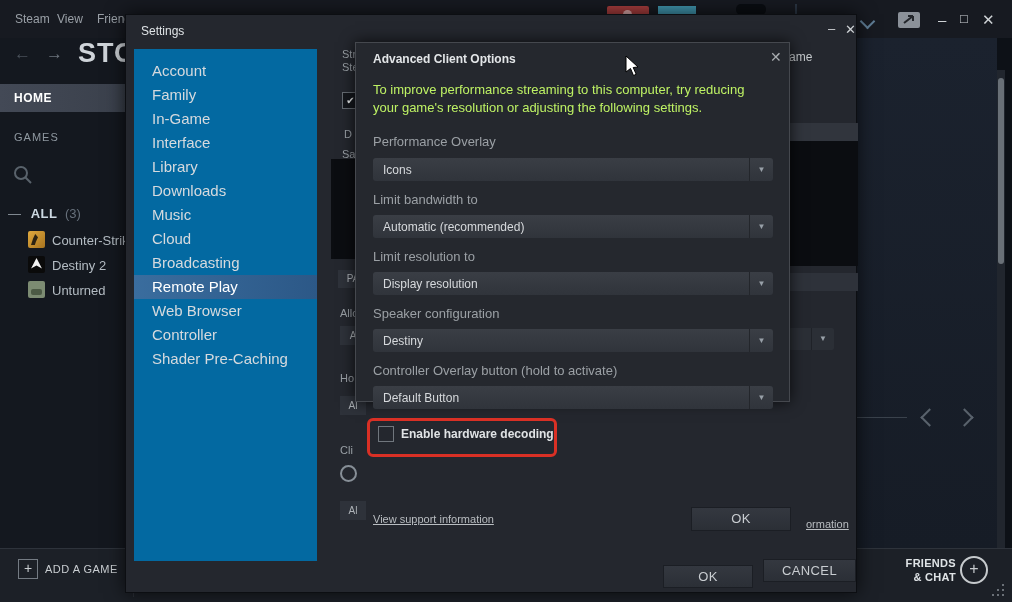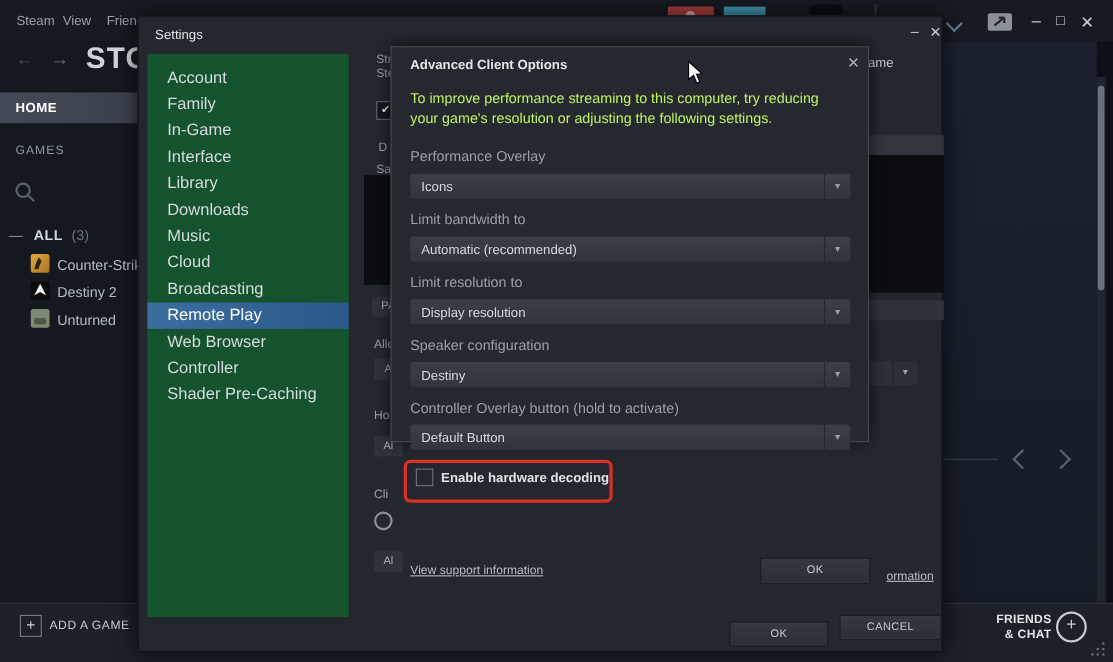--- a/index.html
+++ b/index.html
@@ -31,27 +31,27 @@
   .addgame-plus{left:18px;top:559px;width:18px;height:18px;border:1px solid #747b83;color:#c9cdd1;
      font-size:14px;line-height:17px;text-align:center;}
   .addgame-label{left:45px;top:563px;font-size:11px;color:#c9cdd1;letter-spacing:.5px;}
   .friends-label{left:872px;top:556px;width:84px;font-size:11px;font-weight:bold;color:#dfe3e6;text-align:right;line-height:14px;letter-spacing:.3px;}
   .bubble{left:960px;top:556px;width:24px;height:24px;border:2px solid #c6cacd;border-radius:50%;
      color:#c6cacd;font-size:16px;line-height:22px;text-align:center;}
   
   .settings{left:125px;top:14px;width:732px;height:579px;background:#24272e;border:1px solid #0c0e12;
      box-shadow:0 0 18px rgba(0,0,0,.7);box-sizing:border-box;}
   .settings .title{left:15px;top:9px;font-size:12px;color:#dfe3e6;}
-  .s-side{left:8px;top:34px;width:183px;height:512px;background:#14532d;}
+  .s-side{left:8px;top:34px;width:183px;height:512px;background:#0369a1;}
   .nav-item{position:relative;height:24px;line-height:24px;padding-left:18px;font-size:15px;color:#d6dade;}
   .nav-item.sel{background:linear-gradient(90deg,#3a6d9e,#2c5887);color:#fff;}
   .frag{font-size:11px;color:#9aa0a6;}
   .fragbtn{background:#2e323a;font-size:10px;color:#aeb3b8;text-align:center;}
   .sbtn{height:23px;background:linear-gradient(#343840,#2b2f36);border:1px solid #1b1e24;box-sizing:border-box;
-     font-size:10px;color:#c9cdd1;text-align:center;line-height:21px;letter-spacing:.4px;}
+     font-size:13px;color:#c9cdd1;text-align:center;line-height:21px;letter-spacing:.4px;}
   
   .adv{left:355px;top:42px;width:435px;height:360px;background:#25282e;border:1px solid #45484e;
      box-shadow:0 0 14px rgba(0,0,0,.75);box-sizing:border-box;}
   .adv .title{left:17px;top:9px;font-size:12px;font-weight:bold;color:#e3e6e8;}
   .adv .close{left:414px;top:6px;font-size:14px;color:#a9adb1;}
   .adv .desc{left:17px;top:38px;width:396px;font-size:13px;color:#bef264;line-height:1.4;}
   .flabel{position:absolute;left:17px;font-size:13px;color:#9ba0a5;}
   .dropdown{position:absolute;left:17px;width:400px;height:23px;background:linear-gradient(#3a3e45,#30343b);
      border-radius:3px;box-sizing:border-box;}
   .dropdown .val{position:absolute;left:10px;top:5px;font-size:12px;color:#d6d9dc;}

